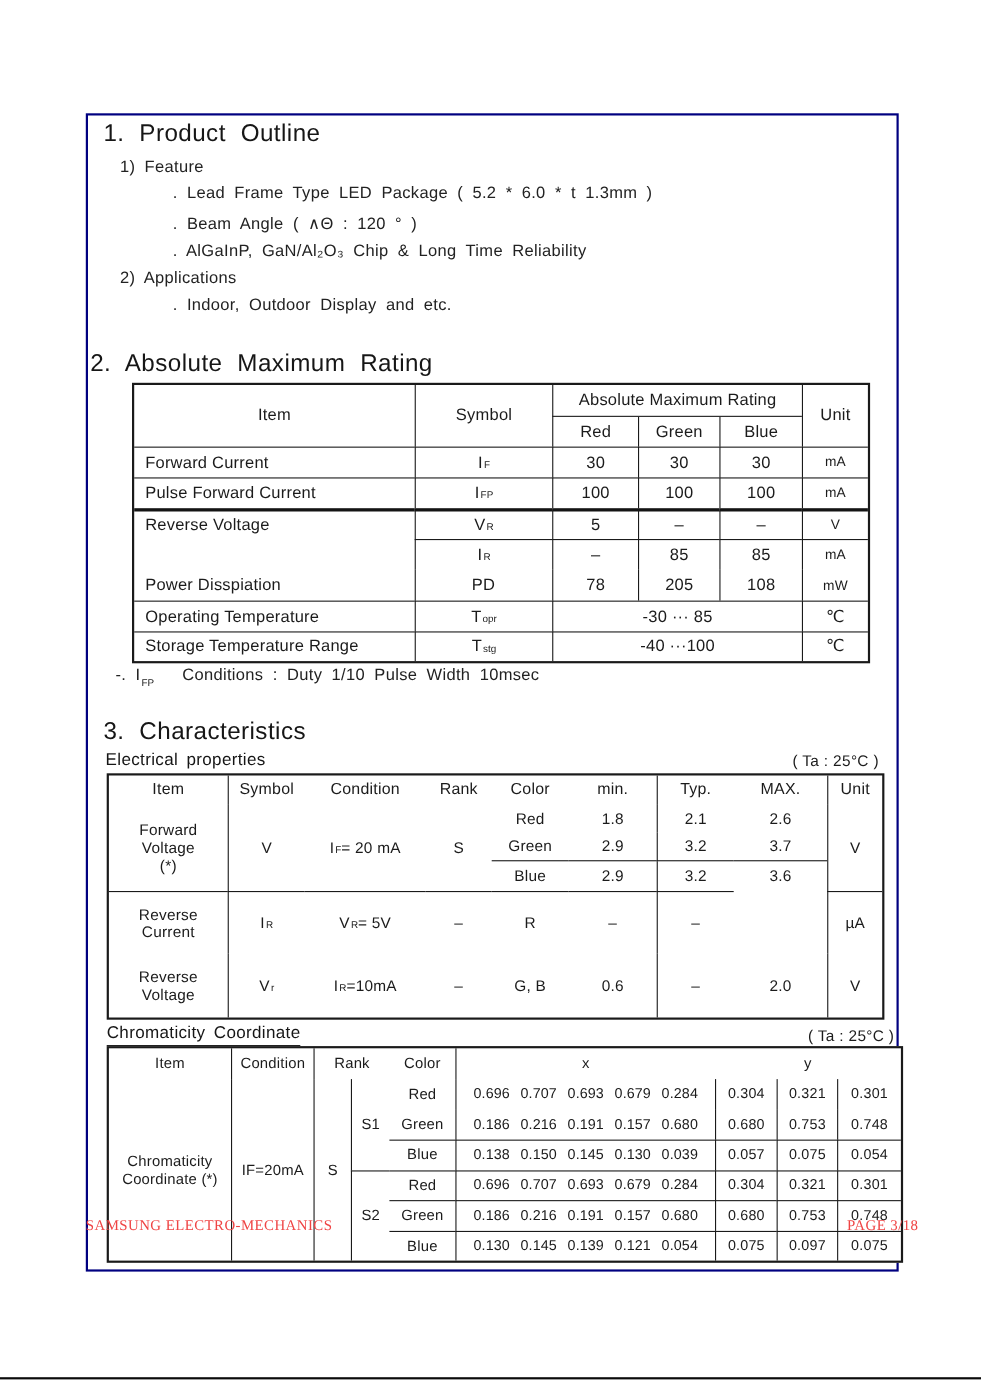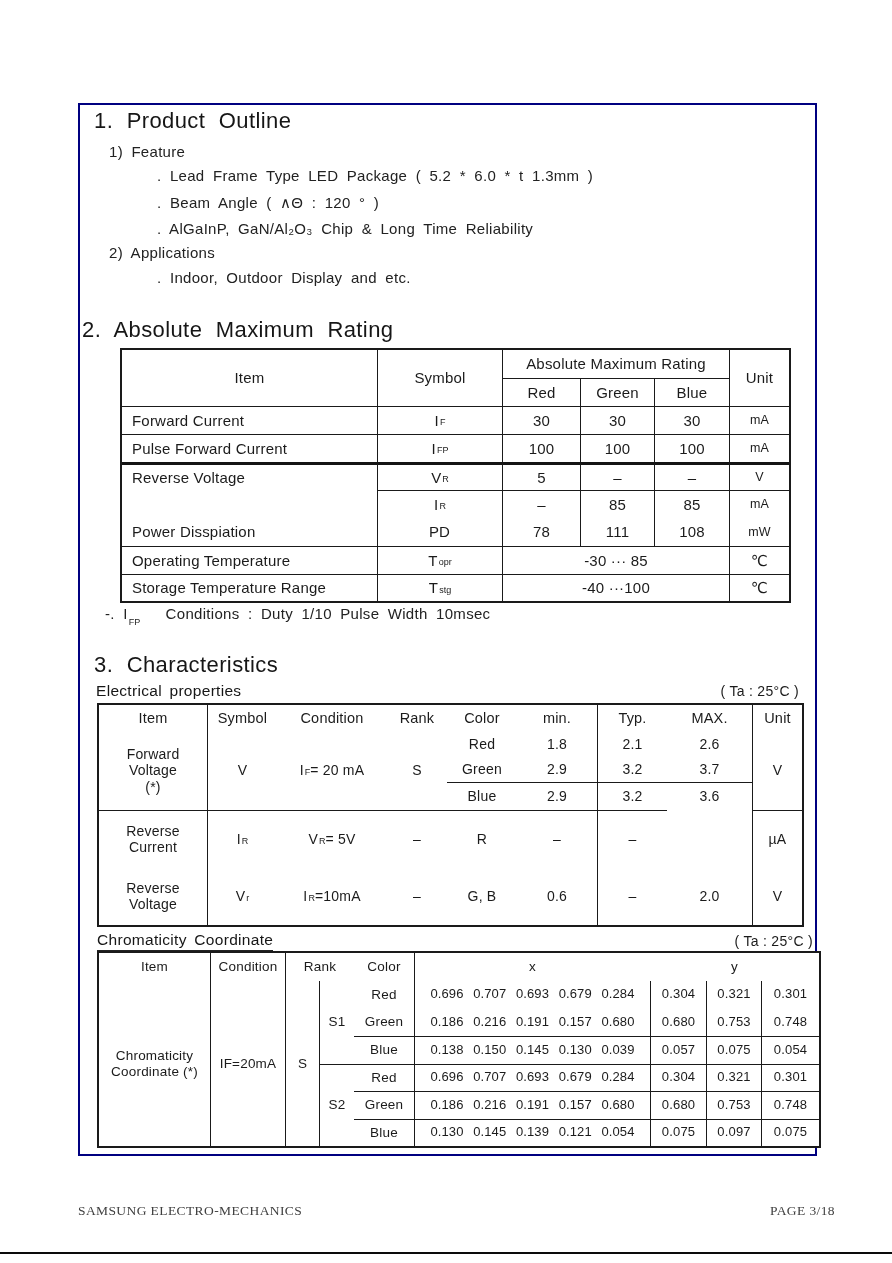--- a/index.html
+++ b/index.html
@@ -39,22 +39,22 @@
   .elec .c { font-size:14px; }
   .elec .hc { font-size:14.5px; }
 
   .chro { grid-template-columns:111px 75px 34px 35px 60px 236px 56px 55px 58px;
           grid-template-rows:28px 27.5px 27.5px 27.5px 27.5px 27.5px 27.5px; }
   .chro .c { font-size:13.5px; }
   .chro .xv { font-size:13px; word-spacing:6px; letter-spacing:.1px; }
   .chro .yv { font-size:13px; }
 
   .footer-left, .footer-right {
-    position:absolute; top:1203px; font-family:"Liberation Serif","DejaVu Serif",serif;
-    font-size:13.5px; color:#404040; letter-spacing:.4px;
+    position:absolute; top:1106px; font-family:"Liberation Serif","DejaVu Serif",serif;
+    font-size:13.5px; color:#ef4444; letter-spacing:.4px;
   }
   .footer-left { left:78px; }
   .footer-right { right:57px; }
   .bottom-rule { position:absolute; left:0; top:1252px; width:892px; height:2px; background:#0a0a0a; }
 </style>
 </head>
 <body>
 
 <div class="page">
   <div class="content-box">
@@ -116,21 +116,21 @@
       <div class="c bl bt" style="grid-area:6/4/7/5;">85</div>
       <div class="c bl bt" style="grid-area:6/5/7/6;">85</div>
       <div class="c bl bt unit" style="grid-area:6/6/7/7;">mA</div>
 
       <div class="c left" style="grid-area:7/1/8/2;">Power Disspiation</div>
       <div class="c bl" style="grid-area:7/2/8/3;">
           <span>PD</span>
           <sub class="s"></sub>
         </div>
       <div class="c bl" style="grid-area:7/3/8/4;">78</div>
-      <div class="c bl" style="grid-area:7/4/8/5;">111</div>
+      <div class="c bl" style="grid-area:7/4/8/5;">205</div>
       <div class="c bl" style="grid-area:7/5/8/6;">108</div>
       <div class="c bl unit" style="grid-area:7/6/8/7;">mW</div>
 
       <div class="c left bt" style="grid-area:8/1/9/2;">Operating Temperature</div>
       <div class="c bl bt" style="grid-area:8/2/9/3;">
           <span>T</span>
           <sub class="s">opr</sub>
         </div>
       <div class="c bl bt" style="grid-area:8/3/9/6;">-30 ··· 85</div>
       <div class="c bl bt" style="grid-area:8/6/9/7;">℃</div>

